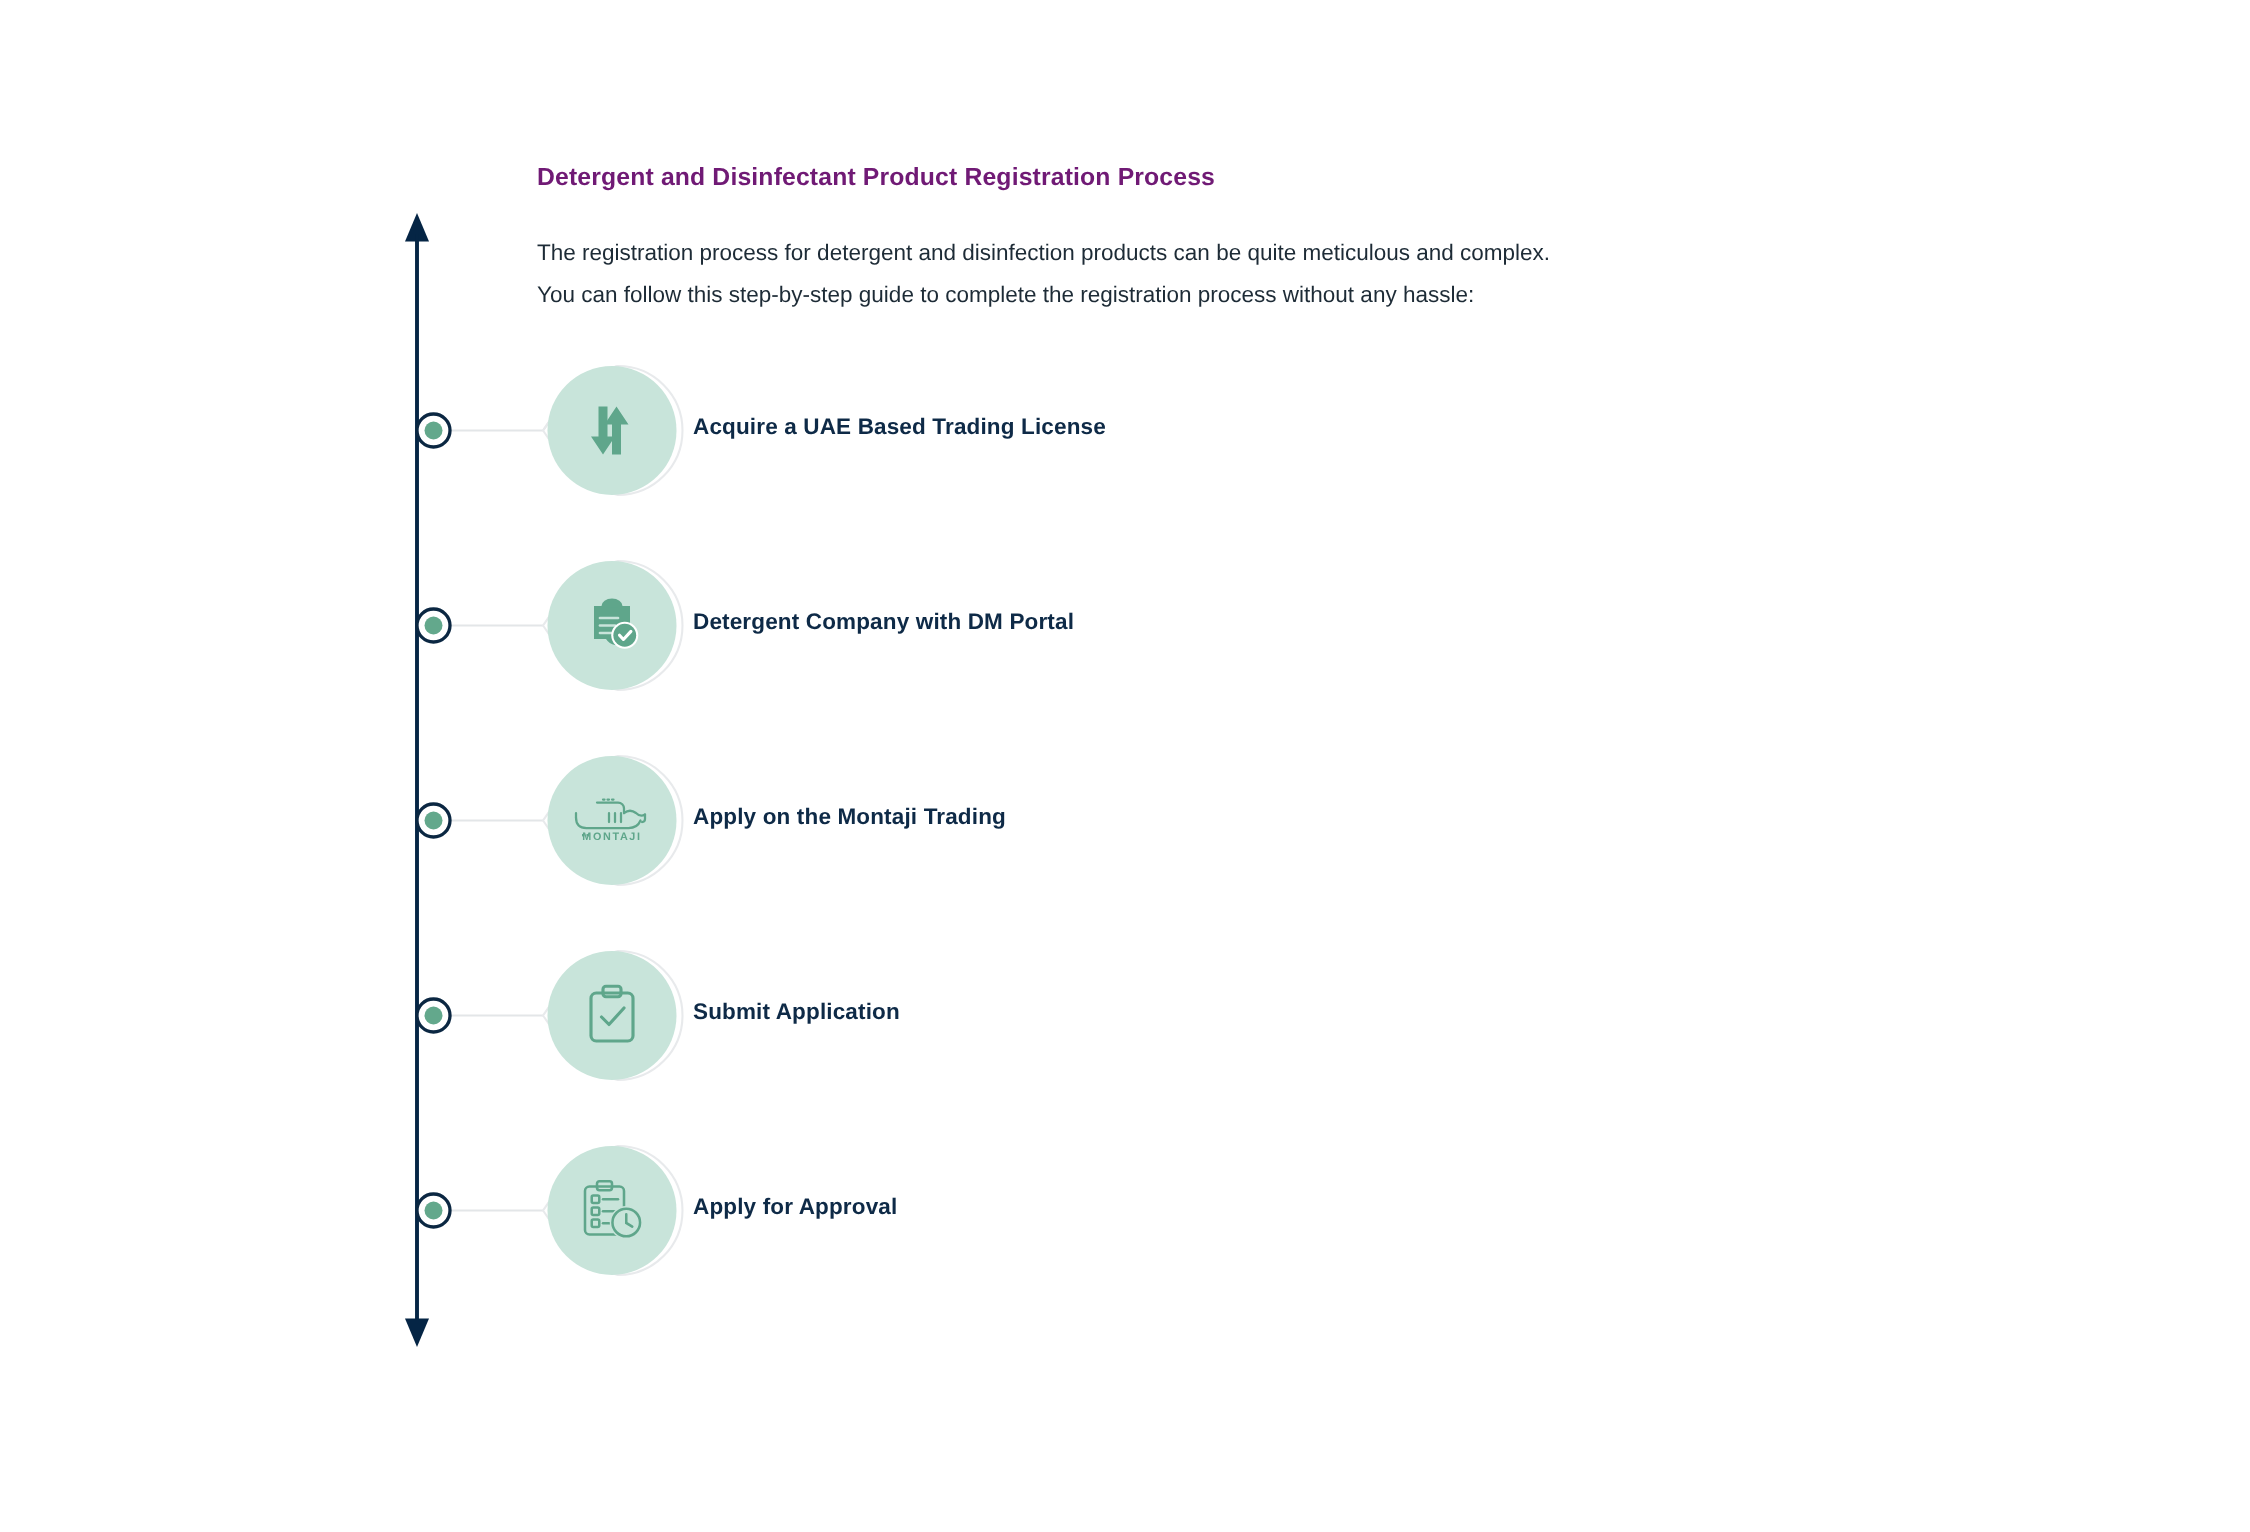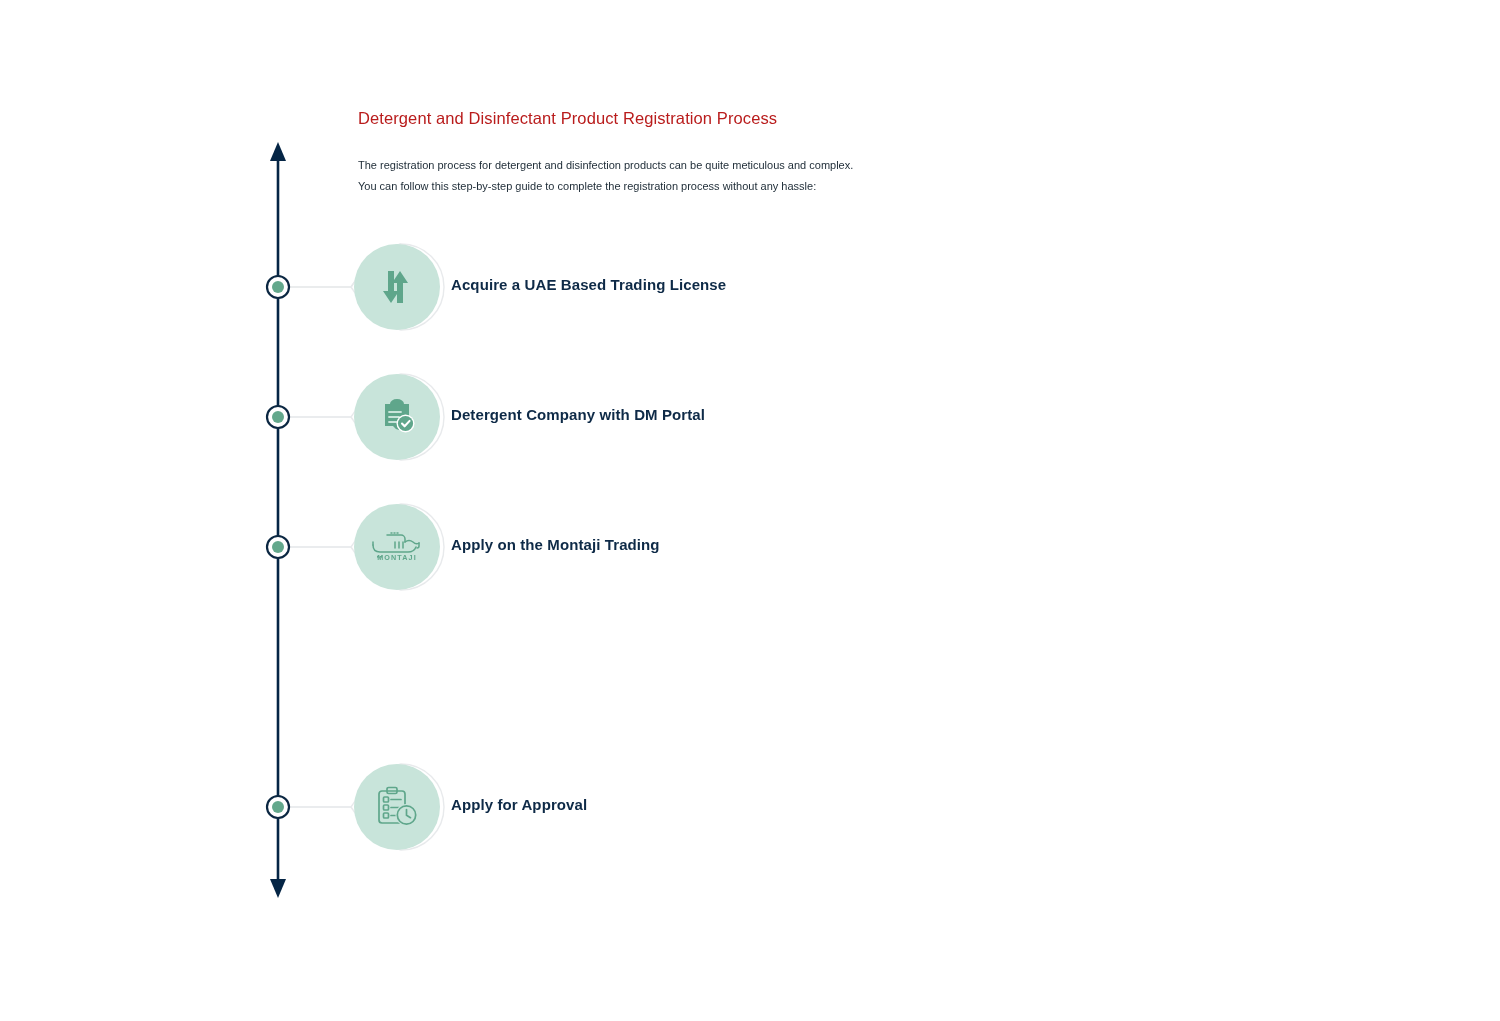--- a/index.html
+++ b/index.html
@@ -19,47 +19,47 @@
 
   
   .header-block {
     position: absolute;
     left: 358px;
     top: 108px;
     width: 760px;
   }
   .page-title {
     font-size: 16.5px;
-    font-weight: normal;
-    color: #b91c1c;
+    font-weight: bold;
+    color: #701a75;
     letter-spacing: 0.1px;
     line-height: 1.3;
   }
   .intro {
     margin-top: 26px;
-    font-size: 11px;
+    font-size: 15px;
     color: #1d2b36;
     line-height: 1.85;
     font-weight: 400;
   }
   .intro-line { display: block; white-space: nowrap; }
 
   
   .axis {
     position: absolute;
     left: 268px;
     top: 142px;
     width: 20px;
     height: 756px;
   }
 
   
   .steps {
     position: absolute;
-    left: 1px;
+    left: 12px;
     top: 0;
     width: 1380px;
     height: 1021px;
     padding-left: 20px;
   }
   .step {
     position: absolute;
     left: 250px;
     width: 1100px;
     height: 130px;
@@ -198,20 +198,40 @@
           </g>
         </svg>
       </div>
       <div class="step-label">Apply on the Montaji Trading</div>
       <svg class="node-dot" width="40" height="130" viewBox="0 0 40 130">
         <circle cx="27" cy="65" r="11" fill="#ffffff" stroke="#0b2742" stroke-width="2.2"></circle>
         <circle cx="27" cy="65" r="6" fill="#63a88c"></circle>
       </svg>
     </div>
 
+    <div class="step" style="top:612px">
+      <svg class="step-connector" viewBox="0 0 200 130">
+        <path d="M28,65 L100,65" fill="none" stroke="#e3e6e8" stroke-width="1.4"></path>
+        <path d="M100,65 C112,48 122,28 150,22 A43,43 0 1 1 150,108 C122,102 112,82 100,65 Z" fill="none" stroke="#e8eaec" stroke-width="1.4"></path>
+      </svg>
+      <div class="step-icon-wrap">
+        <svg width="38" height="42" viewBox="0 0 38 42">
+          <g fill="none" stroke="#5fa68b" stroke-width="2.1" stroke-linejoin="round" stroke-linecap="round">
+            <rect x="5" y="6" width="28" height="32" rx="3.5"></rect>
+            <rect x="13" y="1.5" width="12" height="7" rx="2"></rect>
+            <path d="M12 22 l5 5 l10 -11"></path>
+          </g>
+        </svg>
+      </div>
+      <div class="step-label">Submit Application</div>
+      <svg class="node-dot" width="40" height="130" viewBox="0 0 40 130">
+        <circle cx="27" cy="65" r="11" fill="#ffffff" stroke="#0b2742" stroke-width="2.2"></circle>
+        <circle cx="27" cy="65" r="6" fill="#63a88c"></circle>
+      </svg>
+    </div>
 
     <div class="step" style="top:742px">
       <svg class="step-connector" viewBox="0 0 200 130">
         <path d="M28,65 L100,65" fill="none" stroke="#e3e6e8" stroke-width="1.4"></path>
         <path d="M100,65 C112,48 122,28 150,22 A43,43 0 1 1 150,108 C122,102 112,82 100,65 Z" fill="none" stroke="#e8eaec" stroke-width="1.4"></path>
       </svg>
       <div class="step-icon-wrap">
         <svg width="44" height="44" viewBox="0 0 44 44">
           <g fill="none" stroke="#5fa68b" stroke-width="1.7" stroke-linejoin="round" stroke-linecap="round">
             <rect x="4" y="6" width="26" height="32" rx="3"></rect>

